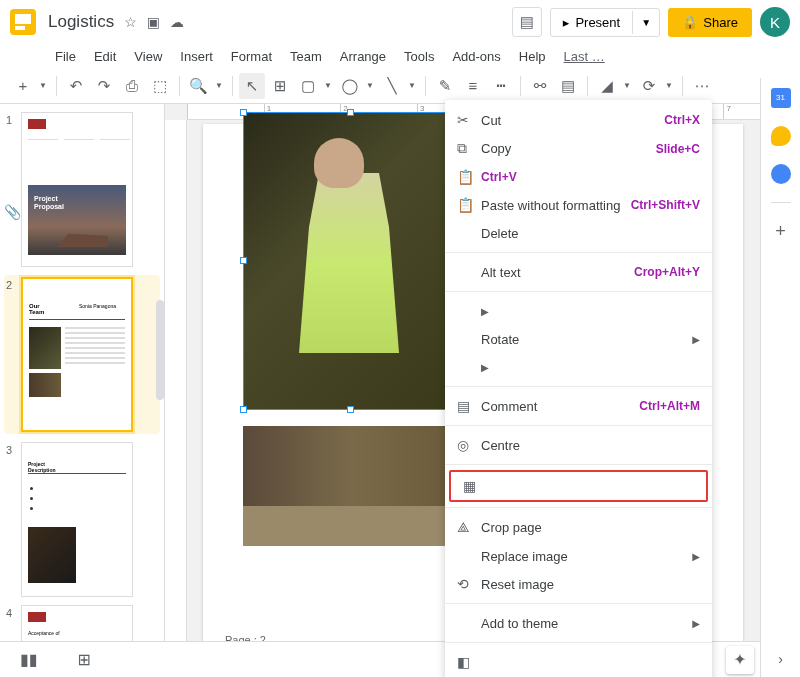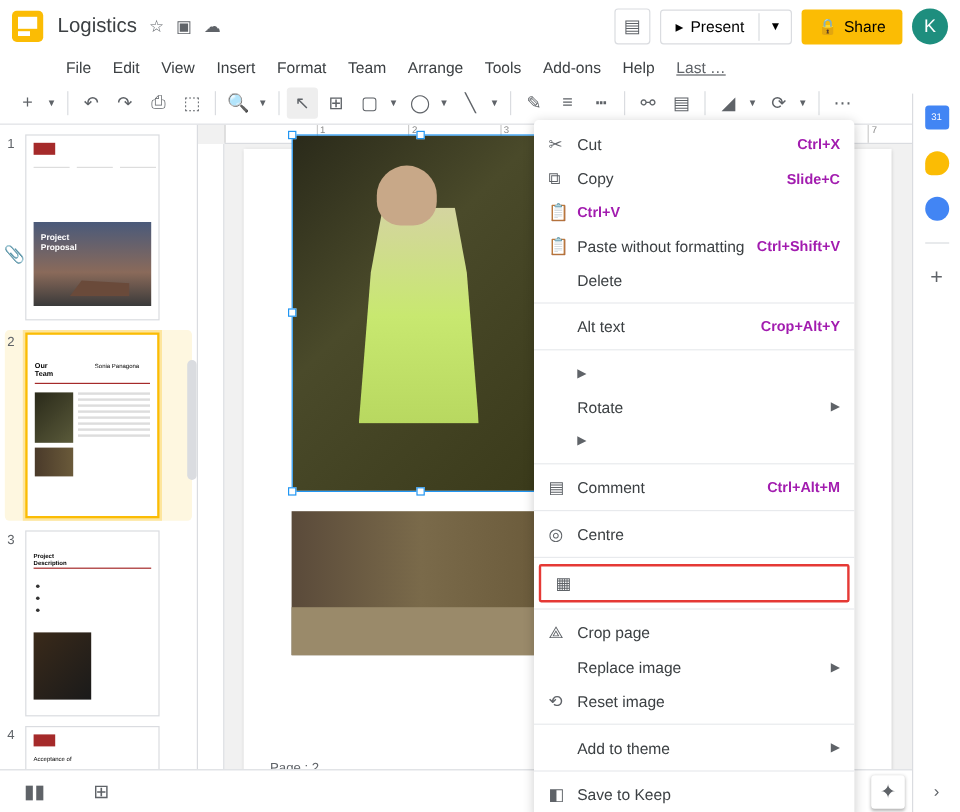--- a/index.html
+++ b/index.html
@@ -355,21 +355,20 @@
     </div>
   <div class="cm-sep"></div>
   <div class="cm-item">
       <span class="cm-icon"></span>
       <span class="cm-label">Add to theme</span>
       <span class="cm-arrow">▶</span>
     </div>
   <div class="cm-sep"></div>
   <div class="cm-item">
       <span class="cm-icon">◧</span>
-      <span class="cm-label">Save to Keep</span>
     </div>
 </div>
 
 <div class="right-rail">
   <div class="rail-icon rail-cal"></div>
   <div class="rail-icon rail-keep"></div>
   <div class="rail-icon rail-tasks"></div>
   <div style="width:20px;height:1px;background:#dadce0"></div>
   <div class="rail-plus">+</div>
   <div class="rail-chev">›</div>

